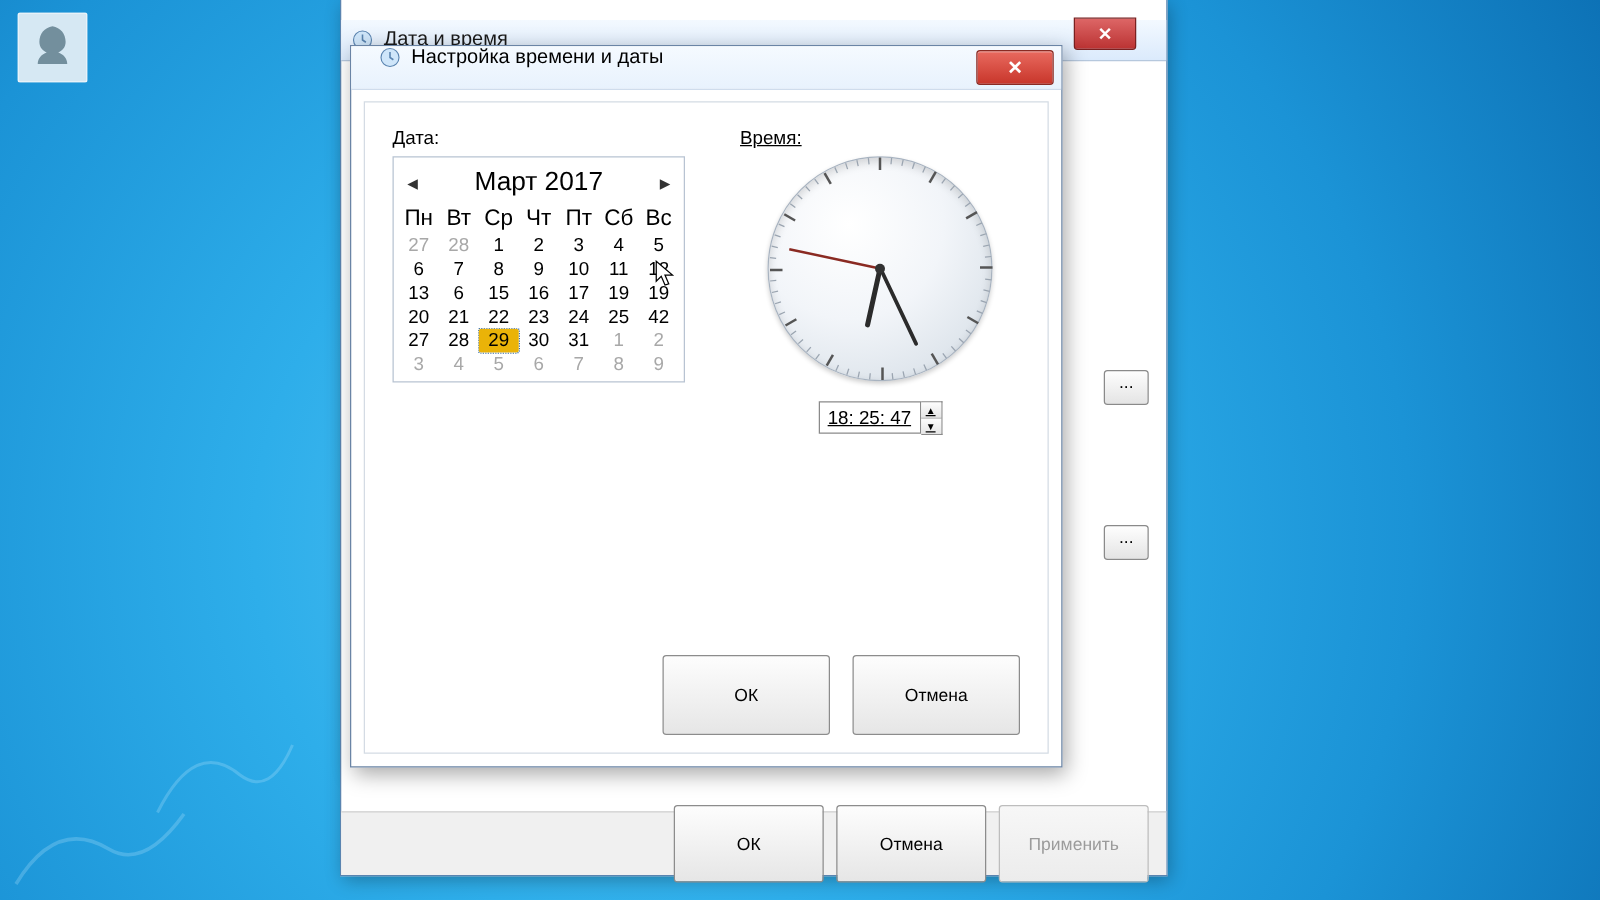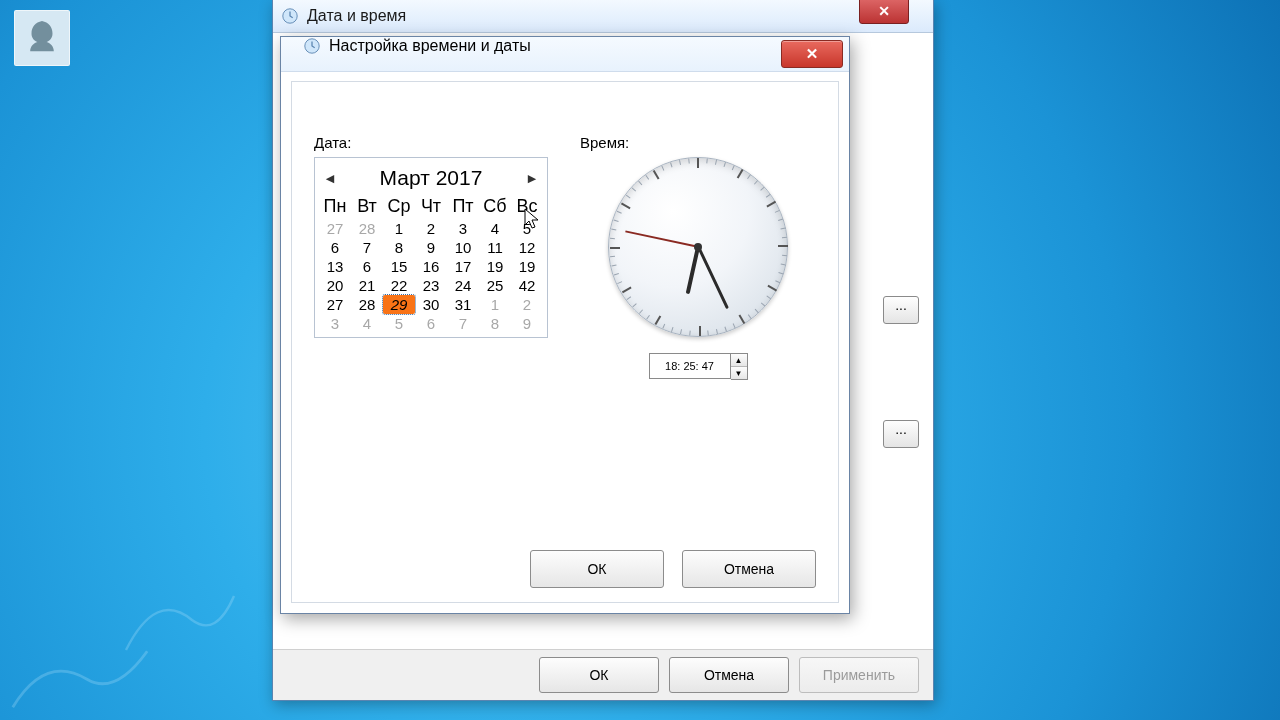--- a/index.html
+++ b/index.html
@@ -25,21 +25,21 @@
 
   
   .window-parent {
     position:absolute; left:272px; top:0; width:660px; height:700px;
     background:#fff; border:1px solid #5a84b0; border-top:none;
     box-shadow:2px 4px 14px rgba(0,0,0,0.3);
   }
   .parent-titlebar {
     height:32px; background:linear-gradient(#f3f9ff,#dbeafc);
     border-bottom:1px solid #b6c8dd; display:flex; align-items:center;
-    padding:0 0 0 8px; position:relative;
+    padding:0 0 0 8px; position:relative;margin-top:16px;
   }
   .parent-titlebar .ticon { width:18px; height:18px; margin-right:8px; }
   .parent-title { font-size:16px; color:#1a1a1a; }
   .parent-close {
     position:absolute; right:24px; top:-2px; width:48px; height:24px;
     background:linear-gradient(#d66,#b33); border:1px solid #7a2020;
     border-radius:0 0 3px 3px; display:flex; align-items:center; justify-content:center;
     color:#fff; font-weight:bold; font-family:Arial;
   }
   .parent-body { position:absolute; left:12px; right:12px; top:42px; bottom:54px; }
@@ -51,21 +51,21 @@
   .parent-stub-btn1 { top:254px; }
   .parent-stub-btn2 { top:378px; }
 
   .parent-footer {
     position:absolute; left:0; right:0; bottom:0; height:50px;
     background:#f0f0f0; border-top:1px solid #d0d0d0;
     display:flex; align-items:center; justify-content:flex-end; gap:10px;
     padding-right:14px;
   }
   .btn {
-    min-width:86px; height:28px; padding:3px 16px;
+    min-width:86px; height:28px; padding:16px 16px;
     background:linear-gradient(#fdfdfd,#e6e6e6);
     border:1px solid #8c8c8c; border-radius:3px;
     font-size:14px; cursor:pointer;
     display:inline-flex; align-items:center; justify-content:center;
   }
   .btn.disabled { color:#9b9b9b; border-color:#bdbdbd; background:linear-gradient(#f7f7f7,#ececec); }
 
   
   .dialog-child {
     position:absolute; left:280px; top:36px; width:568px; height:576px;
@@ -87,40 +87,40 @@
     color:#fff; font-weight:bold; font-family:Arial; font-size:15px;
     box-shadow:inset 0 1px 0 rgba(255,255,255,.35);
   }
 
   .child-inner {
     position:absolute; left:10px; right:10px; top:44px; bottom:10px;
     border:1px solid #d4dbe4; background:#fff;
     padding:20px 22px 14px 22px;
   }
   .main-label { font-size:16px; margin-bottom:28px; }
-  .cols { display:flex; gap:34px;margin-top:32px; }
+  .cols { display:flex; gap:46px; }
   .col-date { width:232px; }
-  .col-time { flex:1; }
+  .col-time { flex:1;text-decoration:underline; }
   .col-label { font-size:15px; margin-bottom:6px; }
 
   
   .calendar {
     border:1px solid #b8c3d2; background:#fff; width:232px; padding:2px 0 4px 0;
   }
   .cal-header { display:flex; align-items:center; justify-content:space-between;
     padding:6px 8px 4px 8px; }
   .cal-nav { width:14px; height:14px; display:flex; align-items:center; justify-content:center;
     cursor:pointer; color:#333; font-size:11px; }
   .cal-month { font-size:21px; }
   .cal-grid { display:grid; grid-template-columns:repeat(7,1fr);
     text-align:center; padding:0 4px; }
   .cal-dow { font-size:18px; padding:2px 0; }
   .cal-day { font-size:15px; padding:1px 0; cursor:pointer; }
   .cal-day.other { color:#a8a8a8; }
-  .cal-day.selected { outline:1px dotted #3a6ea5; background:#f97316; border-radius:2px;font-style:italic; }
+  .cal-day.selected { outline:1px dotted #3a6ea5; background:#eab308; border-radius:2px; }
 
   
   .clock-wrap { display:flex; flex-direction:column; align-items:center; gap:16px; }
   .clock-face {
     width:178px; height:178px; border-radius:50%;
     background:radial-gradient(circle at 36% 30%, #ffffff 0%, #f2f5f9 45%, #dde4eb 80%, #c8d1da 100%);
     border:1px solid #a8b3c0; position:relative;
     box-shadow:inset 0 3px 8px rgba(0,0,0,.15), 0 2px 4px rgba(0,0,0,.2);
   }
   .tick { position:absolute; left:50%; top:50%; width:2px; background:#555;
@@ -130,21 +130,21 @@
   .hand { position:absolute; left:50%; top:50%; transform-origin:50% 100%; }
   .hand-hour   { width:4px; height:48px; background:#2b2b2b; margin-left:-2px; margin-top:-48px; border-radius:2px; }
   .hand-minute { width:3px; height:68px; background:#2b2b2b; margin-left:-1.5px; margin-top:-68px; border-radius:2px; }
   .hand-second { width:1.5px; height:74px; background:#8a2a22; margin-left:-.75px; margin-top:-74px; }
   .pivot { position:absolute; left:50%; top:50%; width:8px; height:8px; margin:-4px 0 0 -4px;
     background:#333; border-radius:50%; }
 
   .time-field-wrap { display:flex; }
   .time-input {
     width:72px; height:24px; border:1px solid #8a8a8a; background:#fff;
-    font-size:11px; text-align:center; padding:0 4px;
+    font-size:15px; text-align:center; padding:0 4px;
   }
   .spinner {
     display:flex; flex-direction:column; border:1px solid #8a8a8a; border-left:none;
   }
   .spin-btn {
     width:16px; height:12px; background:linear-gradient(#fdfdfd,#e6e6e6);
     display:flex; align-items:center; justify-content:center; font-size:8px;
     cursor:pointer;
   }
   .spin-btn + .spin-btn { border-top:1px solid #b8b8b8; }

